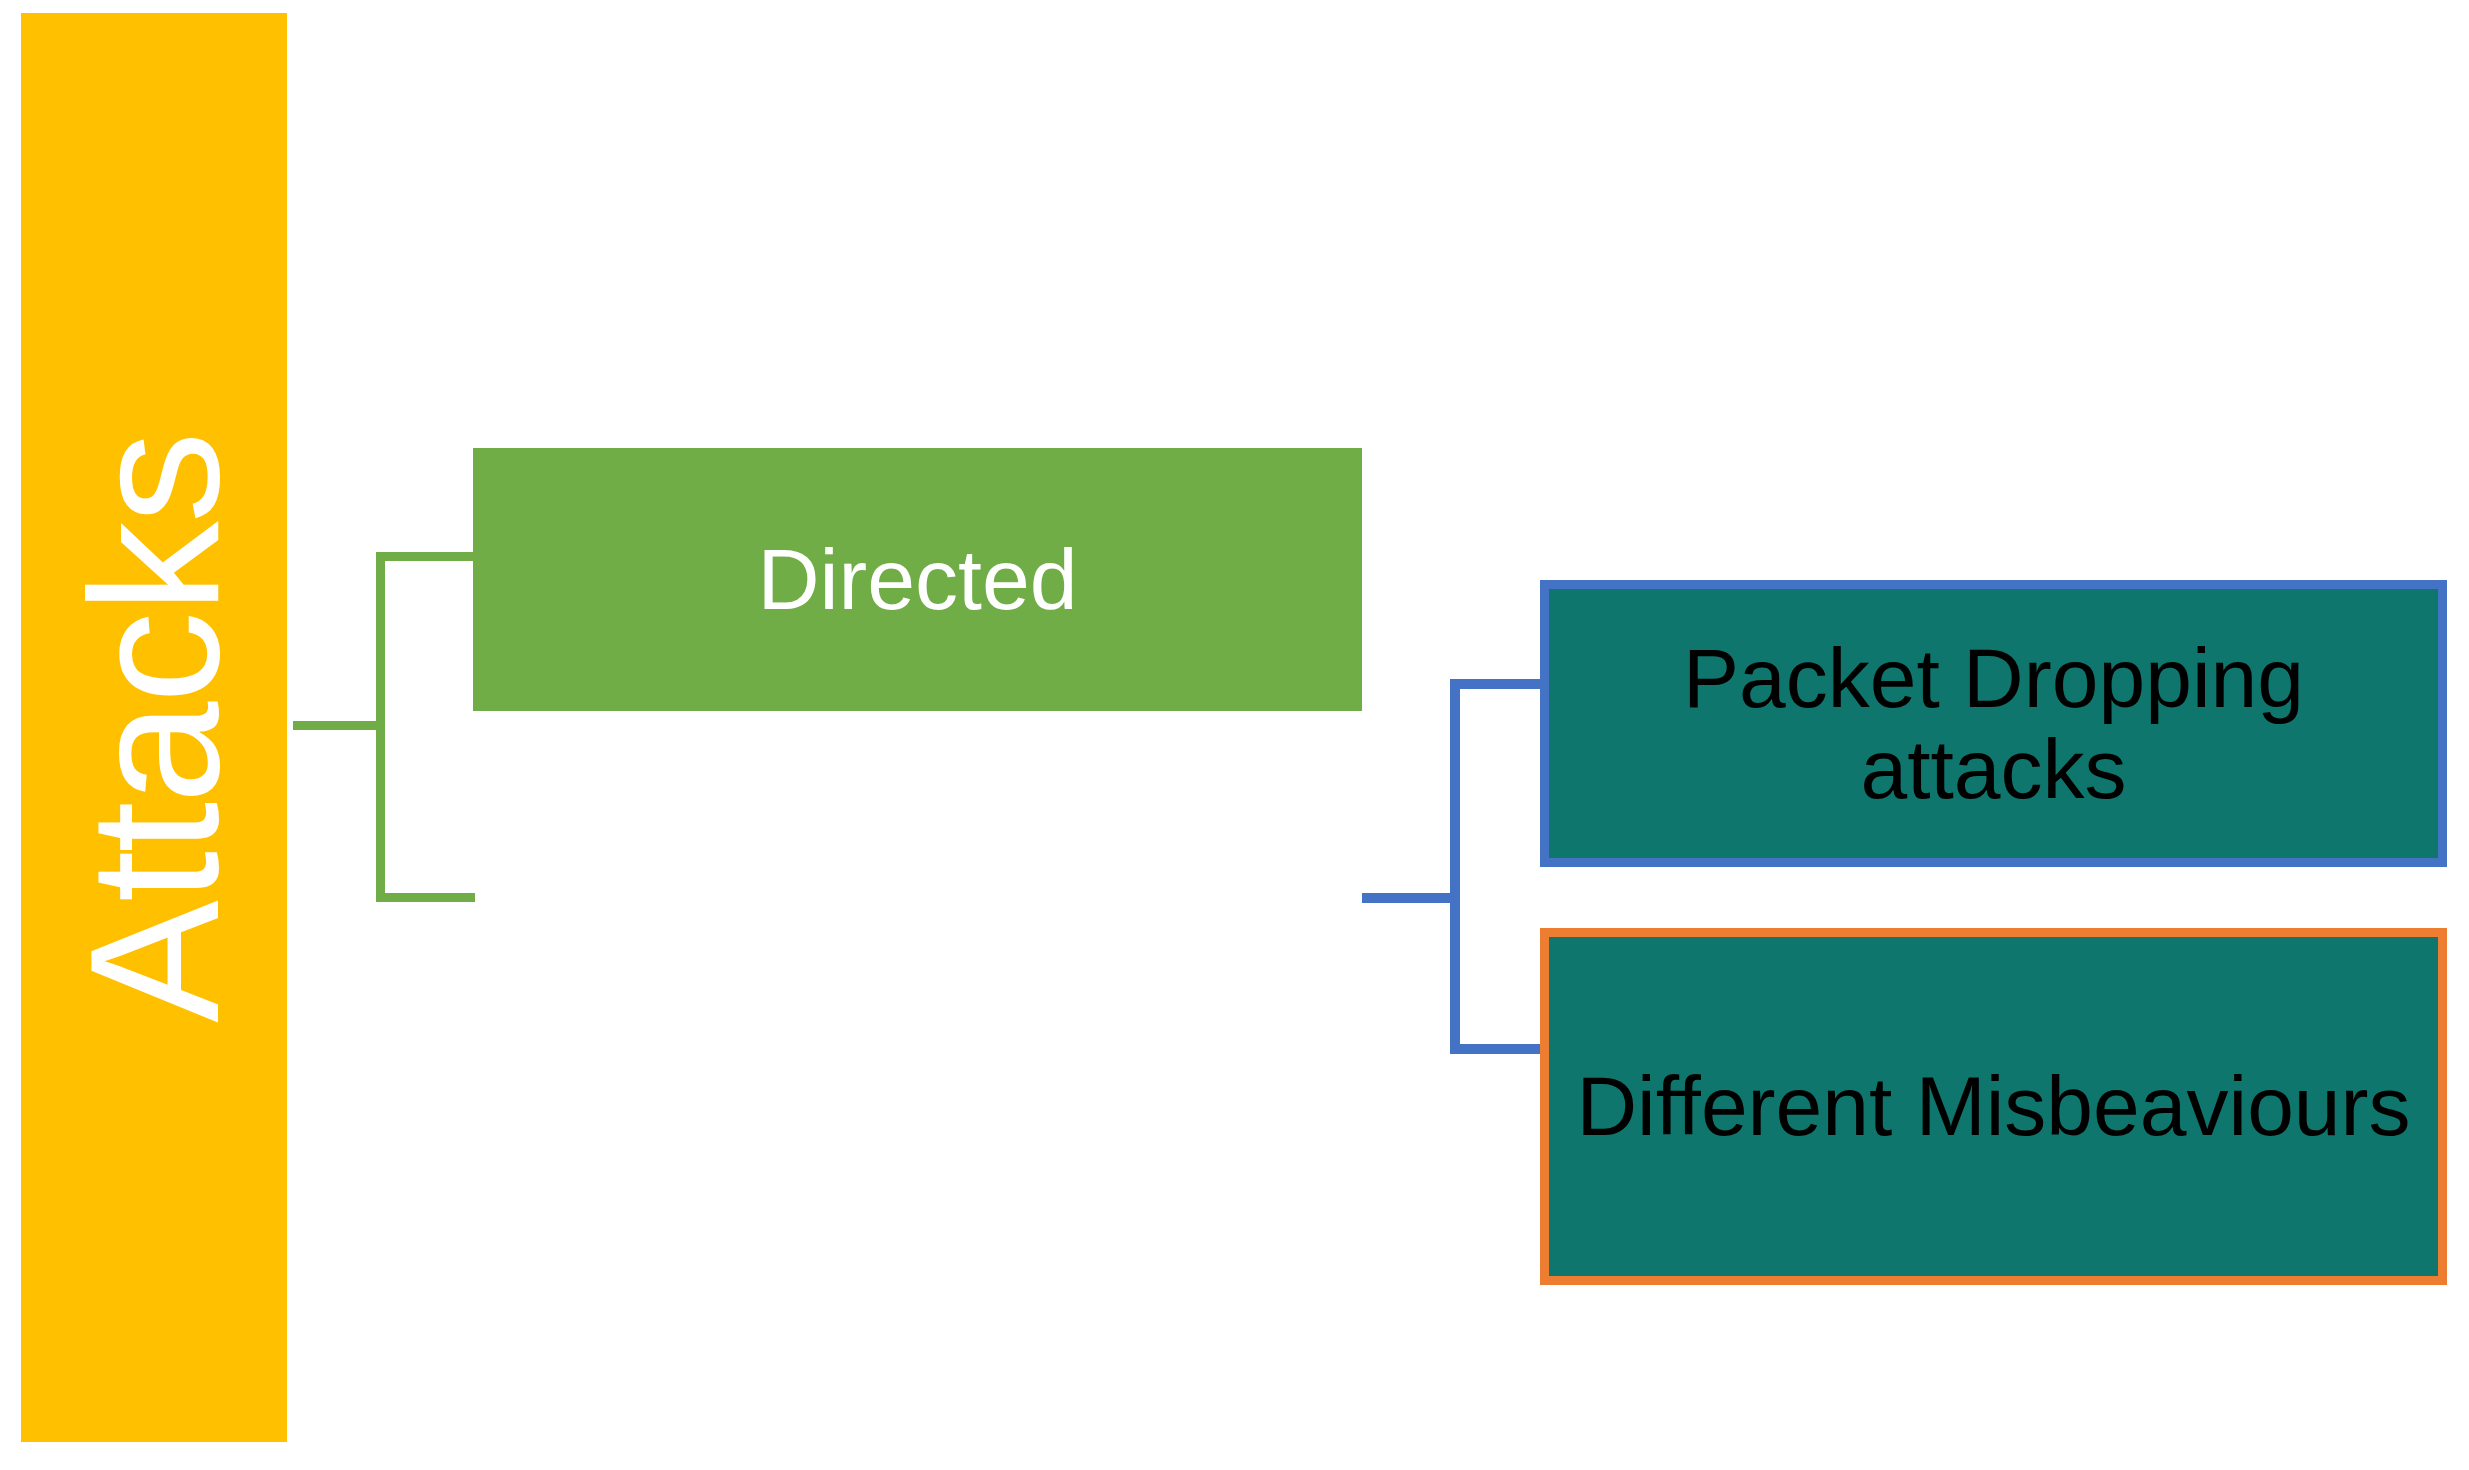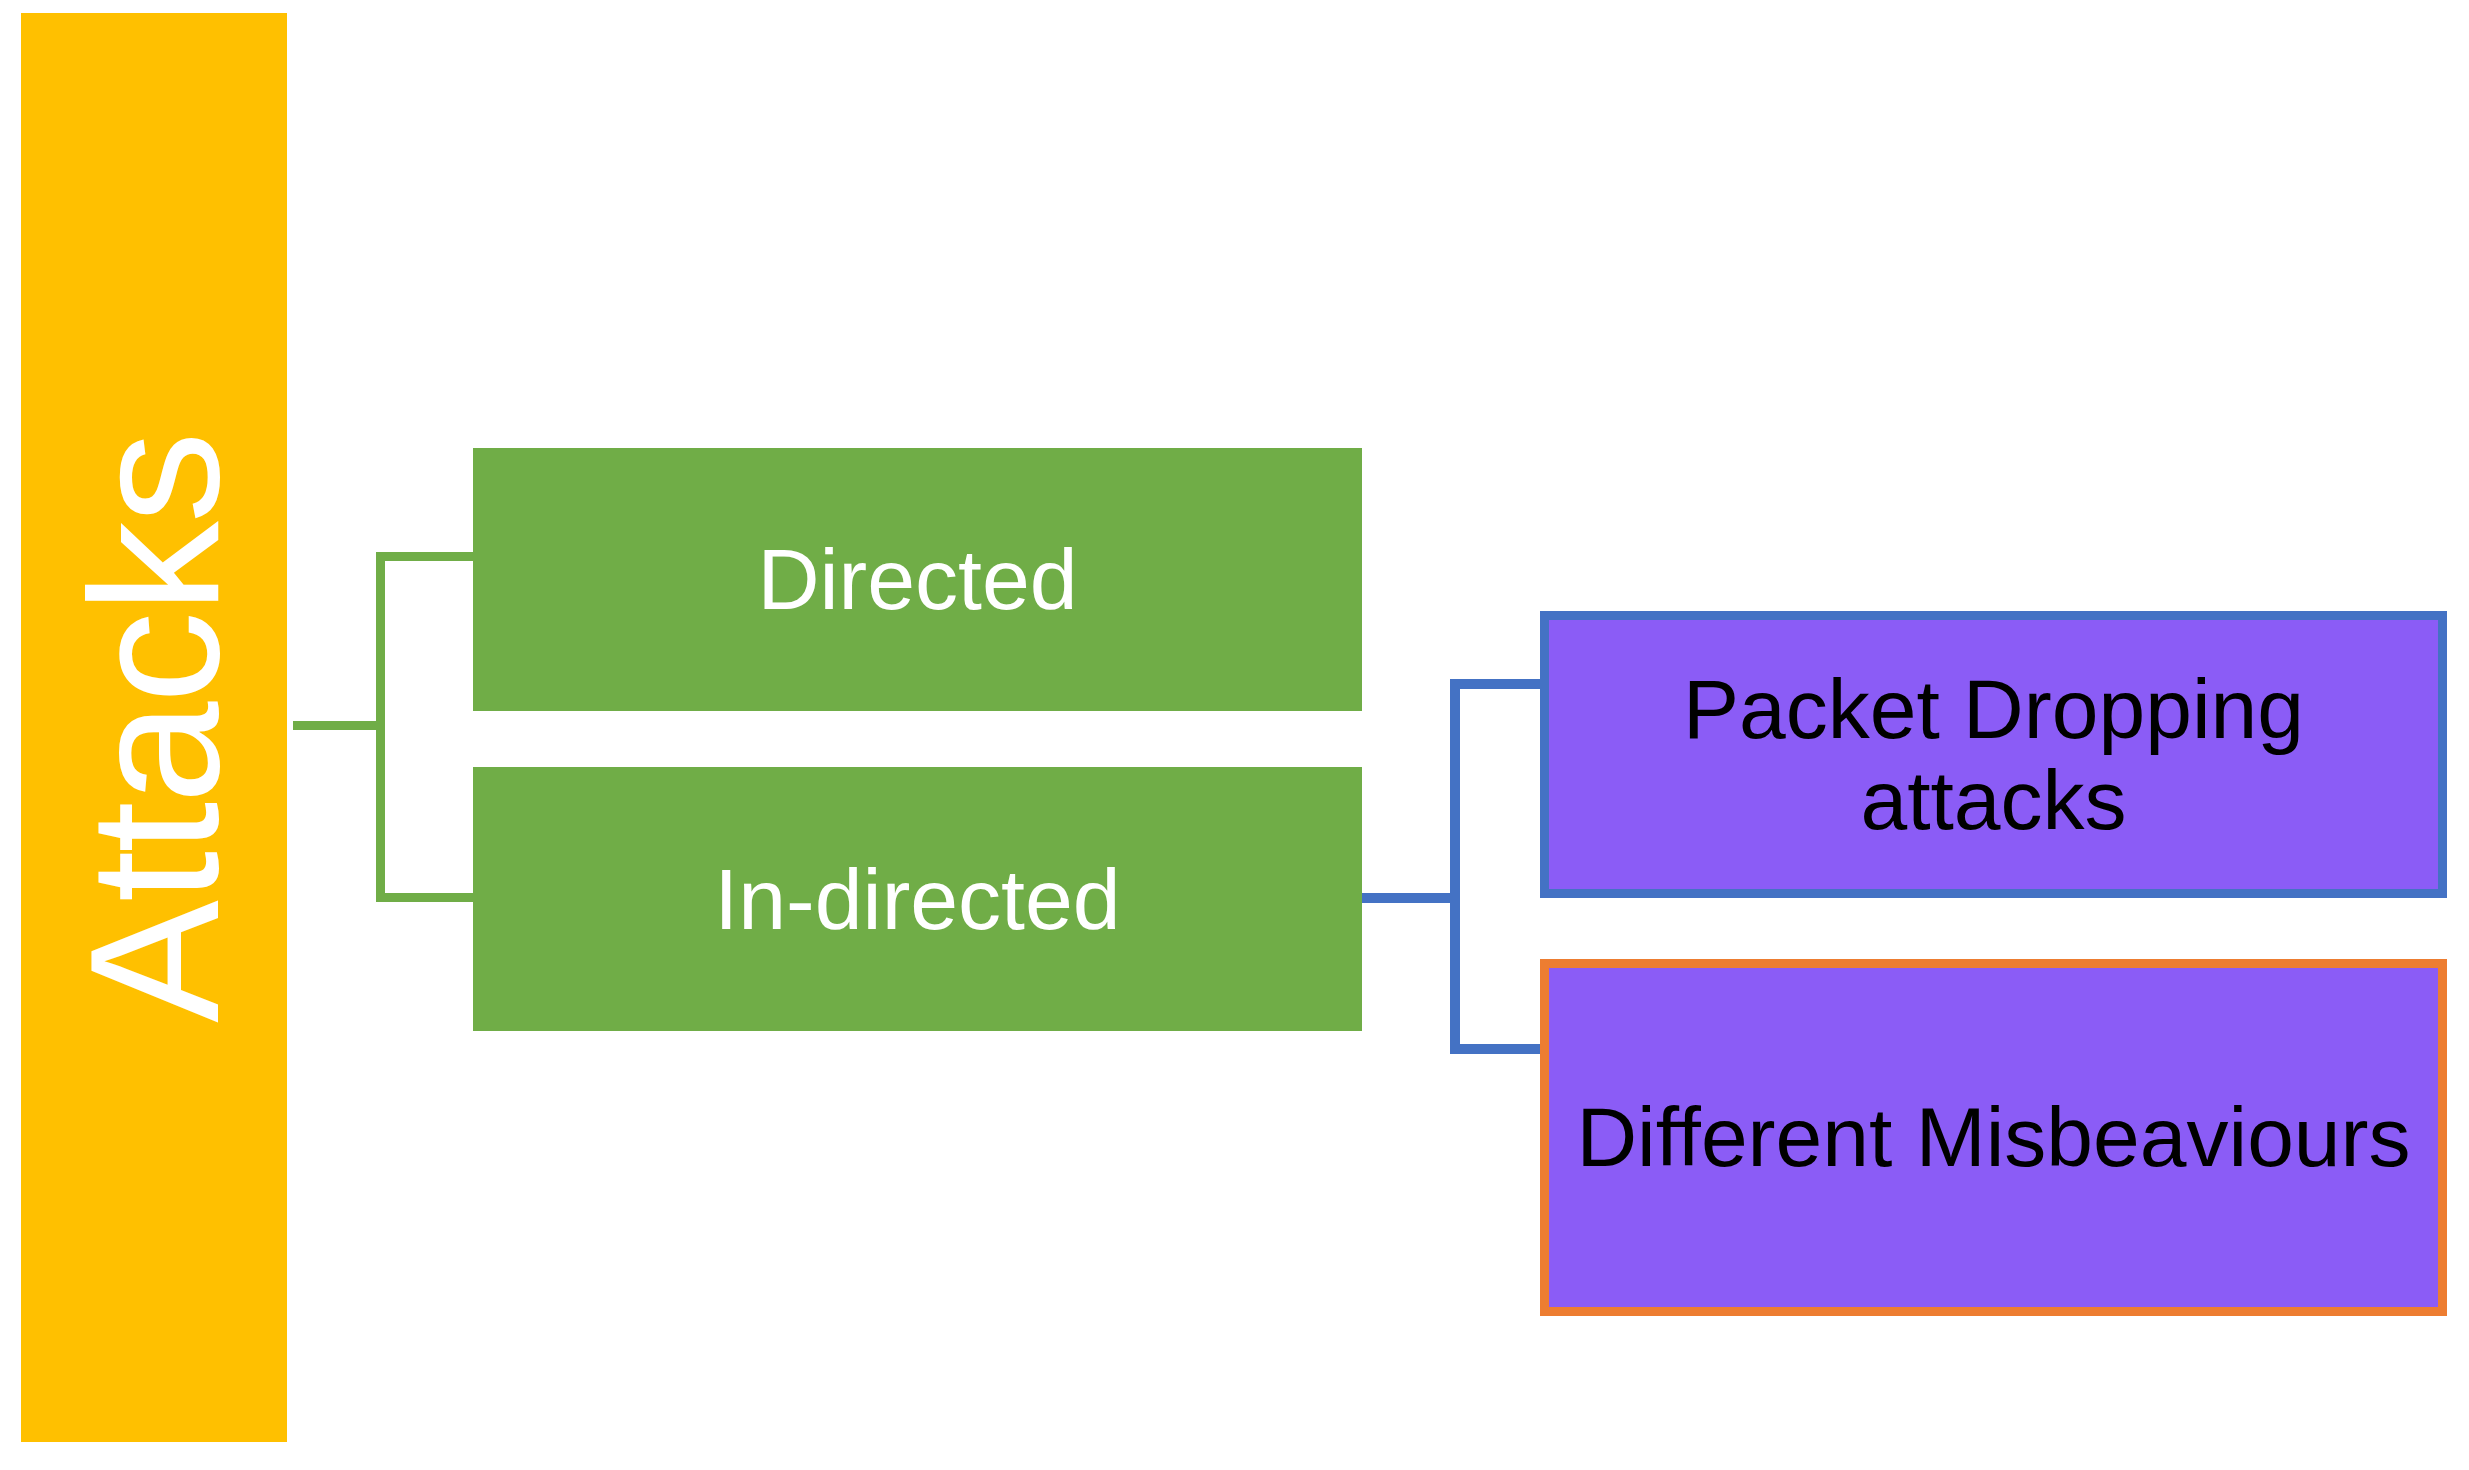--- a/index.html
+++ b/index.html
@@ -61,27 +61,26 @@
     white-space: nowrap;
   }
   #box-directed   { top: 448px; height: 263px; }
   #box-indirected { top: 767px; height: 264px; }
 
   
   .outline-box {
     position: absolute;
     left: 1540px;
     width: 907px;
-    background: #8b5cf6;
+    background: #0f766e;
     box-sizing: border-box;
     display: flex;
     align-items: center;
     justify-content: center;
     padding: 6px 24px;
-    margin-top: 31px;
   }
   .outline-box .box-label {
     color: #000000;
     font-size: 84px;
     line-height: 1.08;
     font-weight: 400;
     text-align: center;
   }
   #box-packet-dropping {
     top: 580px;
@@ -124,23 +123,20 @@
 
   <div class="conn green" id="conn-green-stem"></div>
   <div class="conn green" id="conn-green-spine"></div>
   <div class="conn green" id="conn-green-top"></div>
   <div class="conn green" id="conn-green-bottom"></div>
 
   <div class="green-box" id="box-directed">
     <span class="box-label">Directed</span>
   </div>
 
-  <div class="green-box" id="box-indirected">
-    <span class="box-label">In-directed</span>
-  </div>
 
   <div class="conn blue" id="conn-blue-stem"></div>
   <div class="conn blue" id="conn-blue-spine"></div>
   <div class="conn blue" id="conn-blue-top"></div>
   <div class="conn blue" id="conn-blue-bottom"></div>
 
   <div class="outline-box" id="box-packet-dropping">
     <span class="box-label">Packet Dropping attacks</span>
   </div>
 

